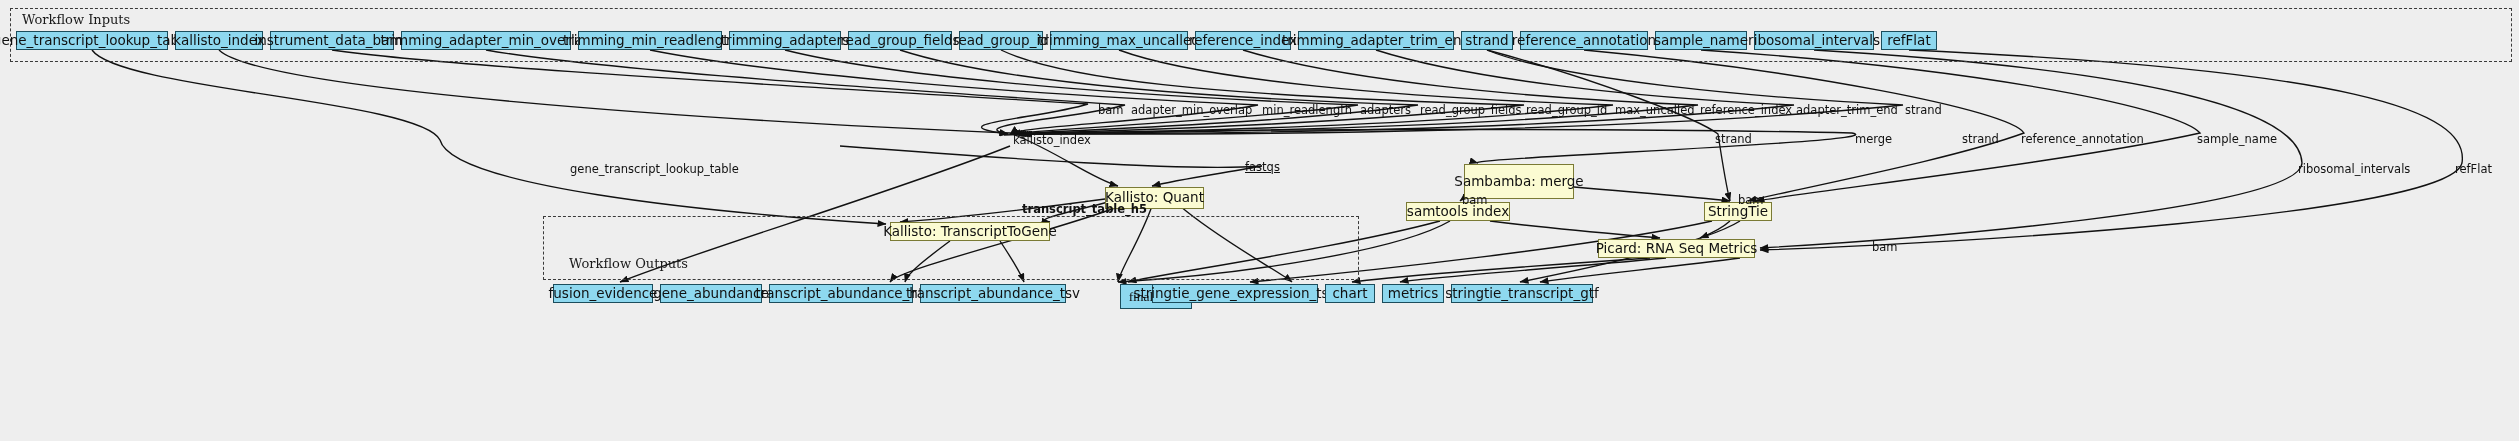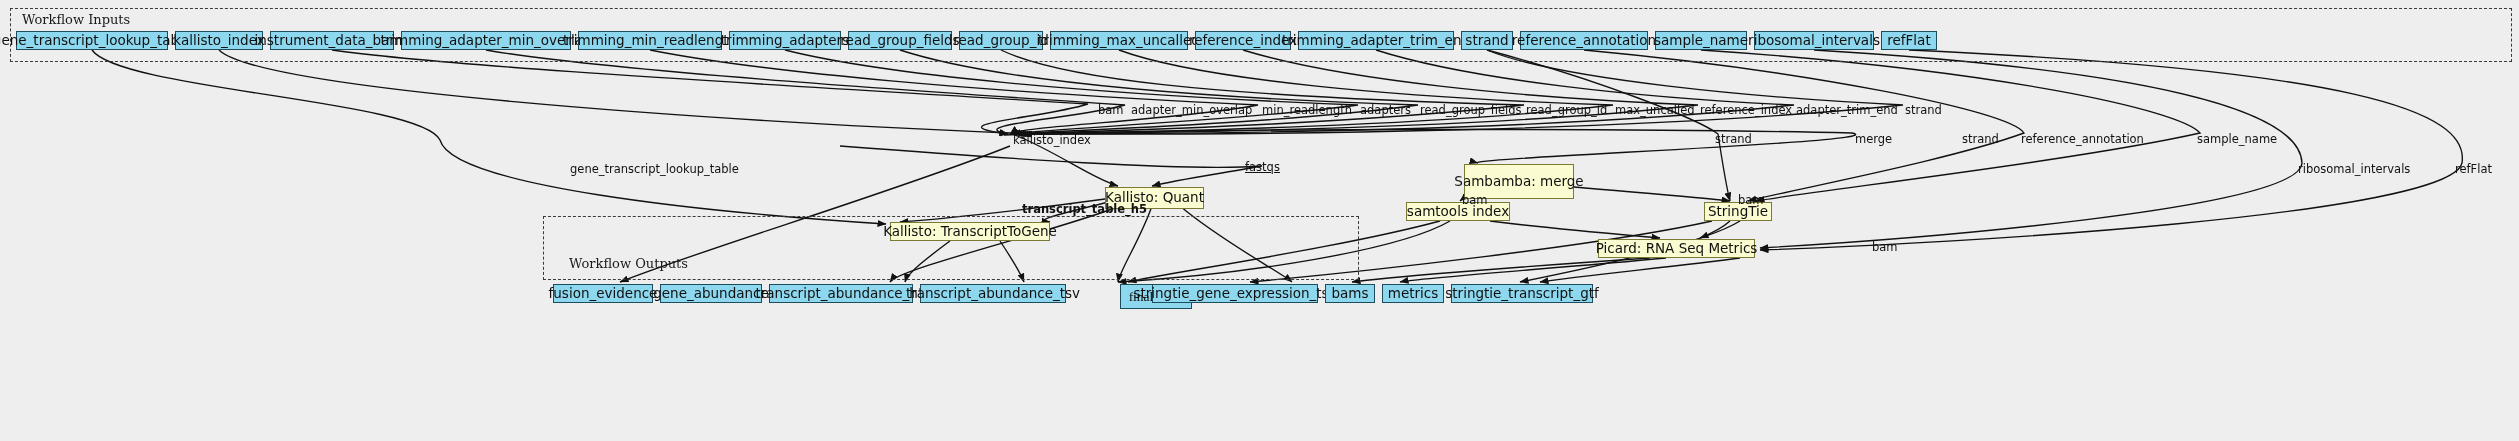--- a/index.html
+++ b/index.html
@@ -132,21 +132,21 @@
     <div class="node proc" style="left: 1406px; top: 202px; width: 104px; height: 19px;">samtools index</div>
     <div class="node proc" style="left: 1704px; top: 202px; width: 68px; height: 19px;">StringTie</div>
     <div class="node proc" style="left: 890px; top: 222px; width: 160px; height: 19px;">Kallisto: TranscriptToGene</div>
     <div class="node proc" style="left: 1598px; top: 239px; width: 157px; height: 19px;">Picard: RNA Seq Metrics</div>
     <div class="node io" style="left: 553px; top: 284px; width: 100px; height: 19px;">fusion_evidence</div>
     <div class="node io" style="left: 660px; top: 284px; width: 102px; height: 19px;">gene_abundance</div>
     <div class="node io" style="left: 769px; top: 284px; width: 144px; height: 19px;">transcript_abundance_h5</div>
     <div class="node io" style="left: 920px; top: 284px; width: 146px; height: 19px;">transcript_abundance_tsv</div>
     <div class="node io" style="left: 1120px; top: 284px; width: 72px; height: 25px; font-family: Liberation Serif, serif;">final_bam</div>
     <div class="node io" style="left: 1152px; top: 284px; width: 166px; height: 19px;">stringtie_gene_expression_tsv</div>
-    <div class="node io" style="left: 1325px; top: 284px; width: 50px; height: 19px;">bams</div>
+    <div class="node io" style="left: 1325px; top: 284px; width: 50px; height: 19px;">chart</div>
     <div class="node io" style="left: 1382px; top: 284px; width: 62px; height: 19px;">metrics</div>
     <div class="node io" style="left: 1451px; top: 284px; width: 142px; height: 19px; text-align: center;">stringtie_transcript_gtf</div>
     <span class="edge-label" style="left: 1098px; top: 103px;">bam</span>
     <span class="edge-label" style="left: 1131px; top: 103px;">adapter_min_overlap</span>
     <span class="edge-label" style="left: 1262px; top: 103px;">min_readlength</span>
     <span class="edge-label" style="left: 1360px; top: 103px;">adapters</span>
     <span class="edge-label" style="left: 1420px; top: 103px;">read_group_fields</span>
     <span class="edge-label" style="left: 1526px; top: 103px;">read_group_id</span>
     <span class="edge-label" style="left: 1615px; top: 103px;">max_uncalled</span>
     <span class="edge-label" style="left: 1700px; top: 103px;">reference_index</span>

